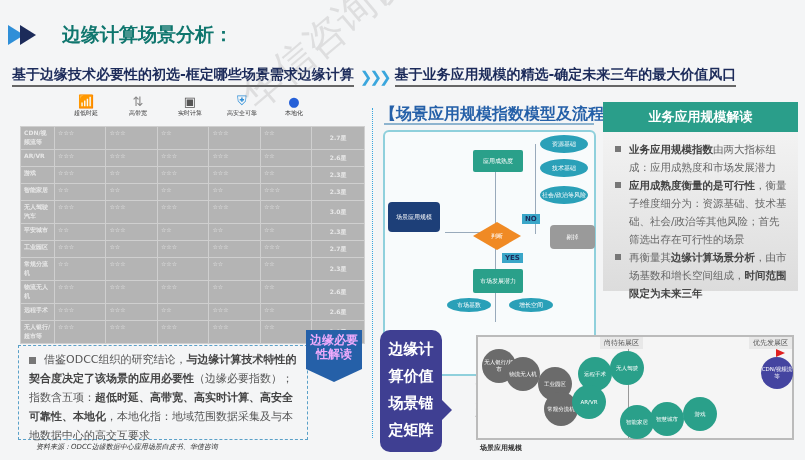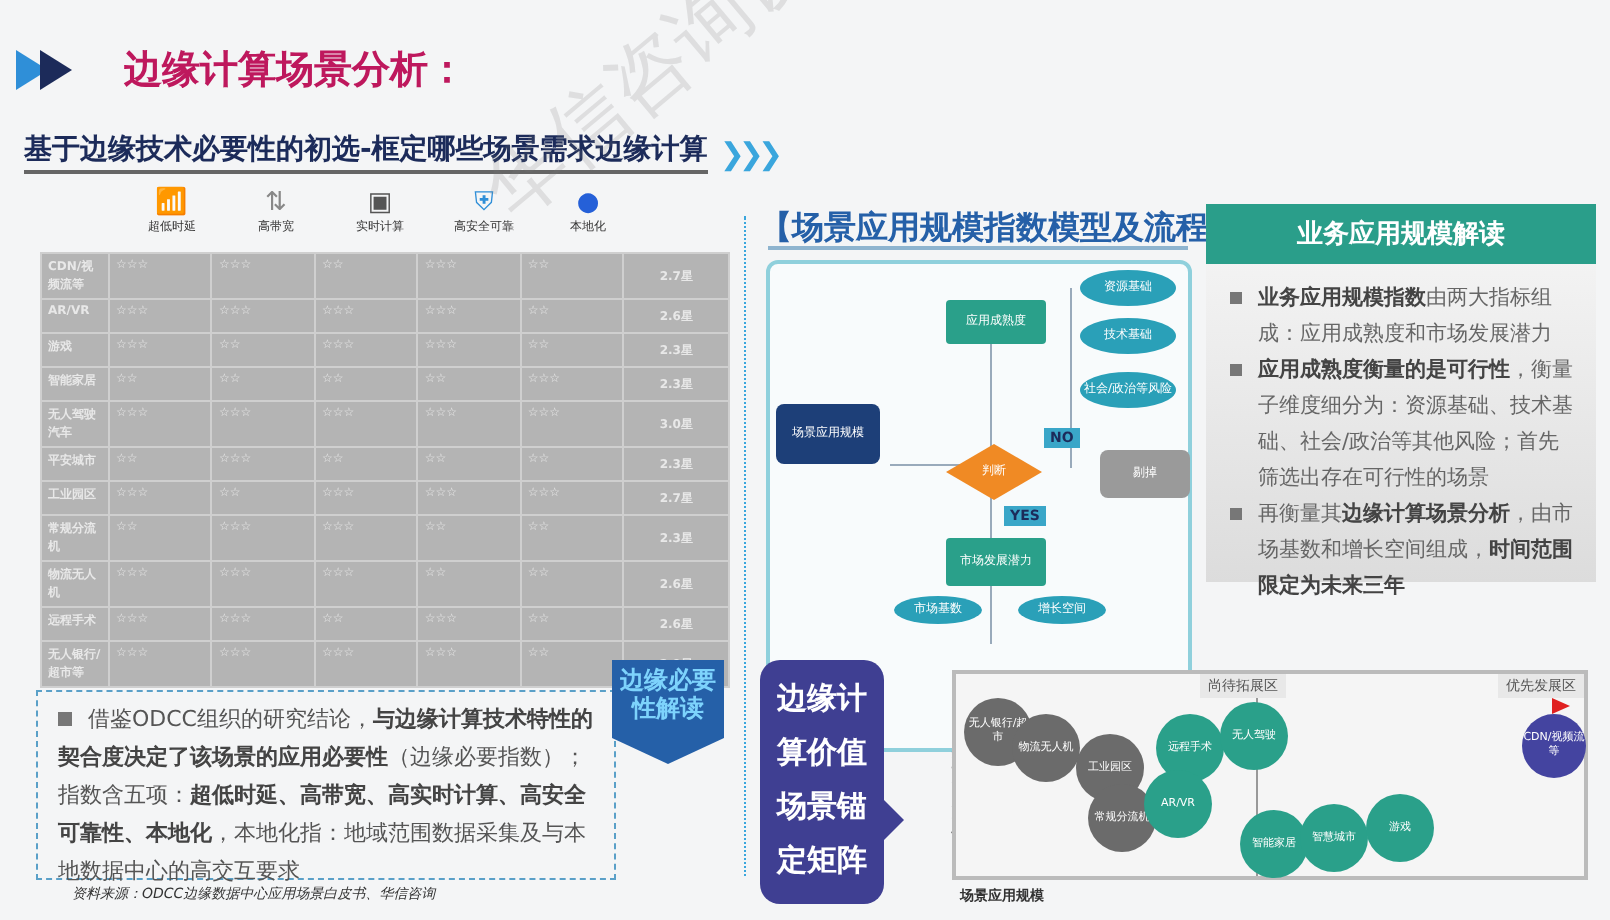--- a/index.html
+++ b/index.html
@@ -2,38 +2,38 @@
 <html><head>
 <meta charset="utf-8">
 <style>
   * { box-sizing: border-box; margin: 0; padding: 0; }
   body { width: 805px; height: 460px; background: #e9eaec; font-family: "DejaVu Sans", sans-serif; overflow: hidden; position: relative; }
   .slide { position: absolute; left: 0; top: 0; width: 805px; height: 460px; background: #f4f5f6; }
   .title-row { position: absolute; left: 8px; top: 22px; height: 26px; display: flex; align-items: center; }
   .title-arrow { width: 34px; height: 20px; position: relative; margin-right: 20px; }
   .title-arrow .a1 { position: absolute; left: 0; top: 0; width: 0; height: 0; border-top: 10px solid transparent; border-bottom: 10px solid transparent; border-left: 16px solid #2f8fd8; }
   .title-arrow .a2 { position: absolute; left: 12px; top: 0; width: 0; height: 0; border-top: 10px solid transparent; border-bottom: 10px solid transparent; border-left: 16px solid #1c2b5a; }
-  .title-main { font-size: 19px; font-weight: bold; color: #be185d; }
+  .title-main { font-size: 19px; font-weight: bold; color: #0f766e; }
   .title-sub { font-size: 15px; font-weight: bold; color: #1c2b5a; margin-left: 2px; }
   .sub-row { position: absolute; left: 12px; top: 66px; display: flex; align-items: center; font-size: 14px; font-weight: bold; color: #1c2b5a; }
   .sub-row .u { border-bottom: 2px solid #666; padding-bottom: 1px; }
   .chev { color: #3aa6dd; font-weight: bold; margin: 0 6px; letter-spacing: -3px; font-size: 15px; }
   
   .icons-row { position: absolute; left: 60px; top: 93px; width: 260px; display: flex; }
   .icon-cell { width: 52px; text-align: center; font-size: 6px; color: #333; }
   .icon-cell .ic { height: 16px; display: flex; justify-content: center; align-items: center; font-size: 13px; }
   .score-table { position: absolute; left: 20px; top: 126px; width: 345px; border-collapse: collapse; background: #b4b4b4; }
   .score-table td { border: 1px solid #cfcfcf; color: #e8e8e8; font-size: 6px; padding: 2px 3px; height: 17px; vertical-align: top; }
   .score-table td.lbl { width: 34px; font-weight: bold; }
   .score-table td.val { text-align: center; vertical-align: middle; font-weight: bold; }
   .dotline-v { position: absolute; left: 372px; top: 108px; height: 330px; border-left: 1px dotted #3aa6dd; }
   .note-box { position: absolute; left: 18px; top: 345px; width: 290px; height: 95px; border: 1px dashed #5aa0c8; padding: 4px 8px 0 10px; font-size: 11px; line-height: 19px; color: #555; }
   .note-box b { color: #444; }
   .note-bullet { display: inline-block; width: 7px; height: 7px; background: #777; margin-right: 8px; vertical-align: middle; }
-  .ribbon { position: absolute; left: 306px; top: 330px; width: 56px; height: 52px; background: #2560a8; color: #7dd3fc; font-weight: bold; font-size: 12px; line-height: 14px; text-align: center; padding-top: 3px; clip-path: polygon(0 0,100% 0,100% 75%,50% 100%,0 75%); }
+  .ribbon { position: absolute; left: 306px; top: 330px; width: 56px; height: 52px; background: #2560a8; color: #f0abfc; font-weight: bold; font-size: 12px; line-height: 14px; text-align: center; padding-top: 3px; clip-path: polygon(0 0,100% 0,100% 75%,50% 100%,0 75%); }
   .source { position: absolute; left: 36px; top: 442px; font-size: 7px; color: #333; font-style: italic; }
   
   .flow-title { position: absolute; left: 380px; top: 104px; font-size: 16px; font-weight: bold; color: #2560a8; }
   .flow-rule { position: absolute; left: 384px; top: 123px; width: 210px; border-top: 2px solid #8eb4cf; }
   .flow-box { position: absolute; left: 383px; top: 130px; width: 213px; height: 246px; border: 2px solid #8fd0dc; border-radius: 6px; background: #f8fbfc; }
   .fn { position: absolute; color: #fff; font-size: 6px; display: flex; align-items: center; justify-content: center; text-align: center; line-height: 8px; }
   .fn.teal { background: #2aa08a; border-radius: 2px; }
   .fn.navy { background: #1d3f78; border-radius: 4px; }
   .fn.oval { background: #2aa0b8; border-radius: 50%; }
   .fn.grey { background: #9a9a9a; border-radius: 4px; }
@@ -71,20 +71,21 @@
     <div class="title-arrow">
         <span class="a1"></span>
         <span class="a2"></span>
       </div>
     <span class="title-main">边缘计算场景分析：</span>
   </div>
 
   <div class="sub-row">
     <span class="u">基于边缘技术必要性的初选-框定哪些场景需求边缘计算</span>
     <span class="chev">❯❯❯</span>
+    <span class="u">基于业务应用规模的精选-确定未来三年的最大价值风口</span>
   </div>
 
   <div class="icons-row">
     <div class="icon-cell">
       <div class="ic" style="color:#3cc24a">📶</div>
       <div>超低时延</div>
     </div>
     <div class="icon-cell">
       <div class="ic" style="color:#888">⇅</div>
       <div>高带宽</div>

